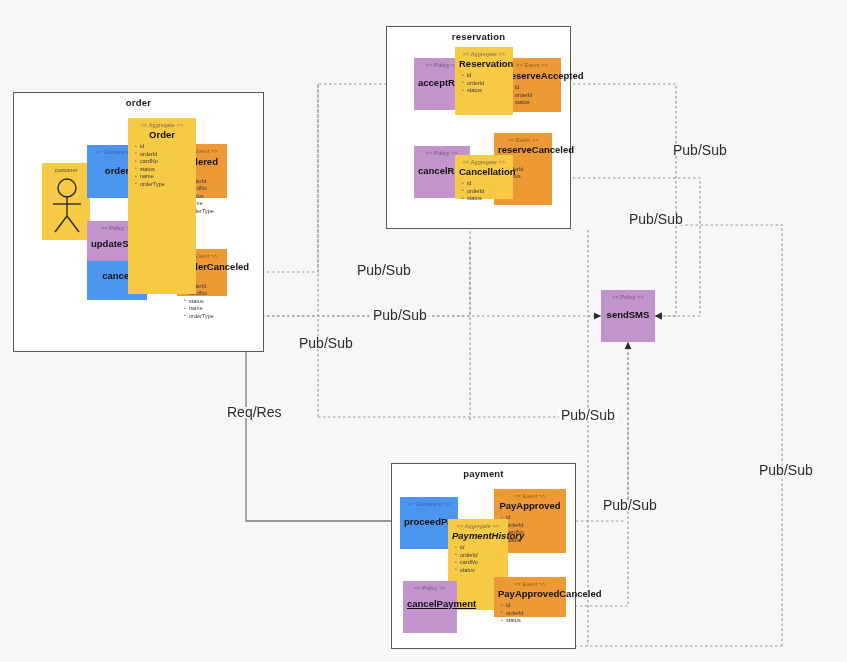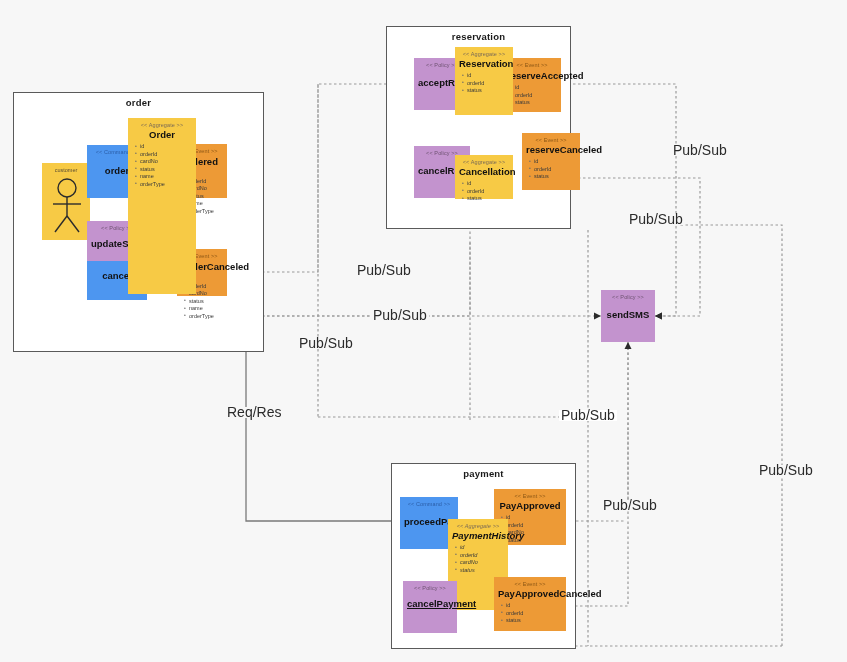--- a/index.html
+++ b/index.html
@@ -258,21 +258,21 @@
       <li>orderId</li>
       <li>status</li>
     </ul>
   </div>
 
   <div class="card policy" style="left:414px; top:146px; width:56px; height:52px;">
     <div class="stereo">&lt;&lt; Policy &gt;&gt;</div>
     <div class="nm" style="margin-top:8px; text-align:left;">cancelReservation</div>
   </div>
 
-  <div class="card event" style="left:494px; top:133px; width:58px; height:57px;margin-left:28px;">
+  <div class="card event" style="left:494px; top:133px; width:58px; height:72px;">
     <div class="stereo">&lt;&lt; Event &gt;&gt;</div>
     <div class="nm">reserveCanceled</div>
     <ul>
       <li>id</li>
       <li>orderId</li>
       <li>status</li>
     </ul>
   </div>
 
   <div class="card aggregate" style="left:455px; top:155px; width:58px; height:44px;">
@@ -294,21 +294,21 @@
 
   <div class="bc" style="left:391px; top:463px; width:185px; height:186px;">
     <div class="bc-title">payment</div>
   </div>
 
   <div class="card command" style="left:400px; top:497px; width:58px; height:52px;">
     <div class="stereo">&lt;&lt; Command &gt;&gt;</div>
     <div class="nm" style="margin-top:8px; text-align:left;">proceedPayment</div>
   </div>
 
-  <div class="card event" style="left:494px; top:489px; width:72px; height:56px;">
+  <div class="card event" style="left:494px; top:489px; width:72px; height:64px;">
     <div class="stereo">&lt;&lt; Event &gt;&gt;</div>
     <div class="nm">PayApproved</div>
     <ul>
       <li>id</li>
       <li>orderId</li>
       <li>cardNo</li>
       <li>status</li>
     </ul>
   </div>
 
@@ -321,21 +321,21 @@
       <li>cardNo</li>
       <li>status</li>
     </ul>
   </div>
 
   <div class="card policy" style="left:403px; top:581px; width:54px; height:52px;">
     <div class="stereo">&lt;&lt; Policy &gt;&gt;</div>
     <div class="nm" style="margin-top:6px;text-decoration:underline;">cancelPayment</div>
   </div>
 
-  <div class="card event" style="left:494px; top:577px; width:72px; height:54px;">
+  <div class="card event" style="left:494px; top:577px; width:72px; height:40px;">
     <div class="stereo">&lt;&lt; Event &gt;&gt;</div>
     <div class="nm">PayApprovedCanceled</div>
     <ul>
       <li>id</li>
       <li>orderId</li>
       <li>status</li>
     </ul>
   </div>
 
   <div class="wire-label" style="left:355px; top:265px;">Pub/Sub</div>

